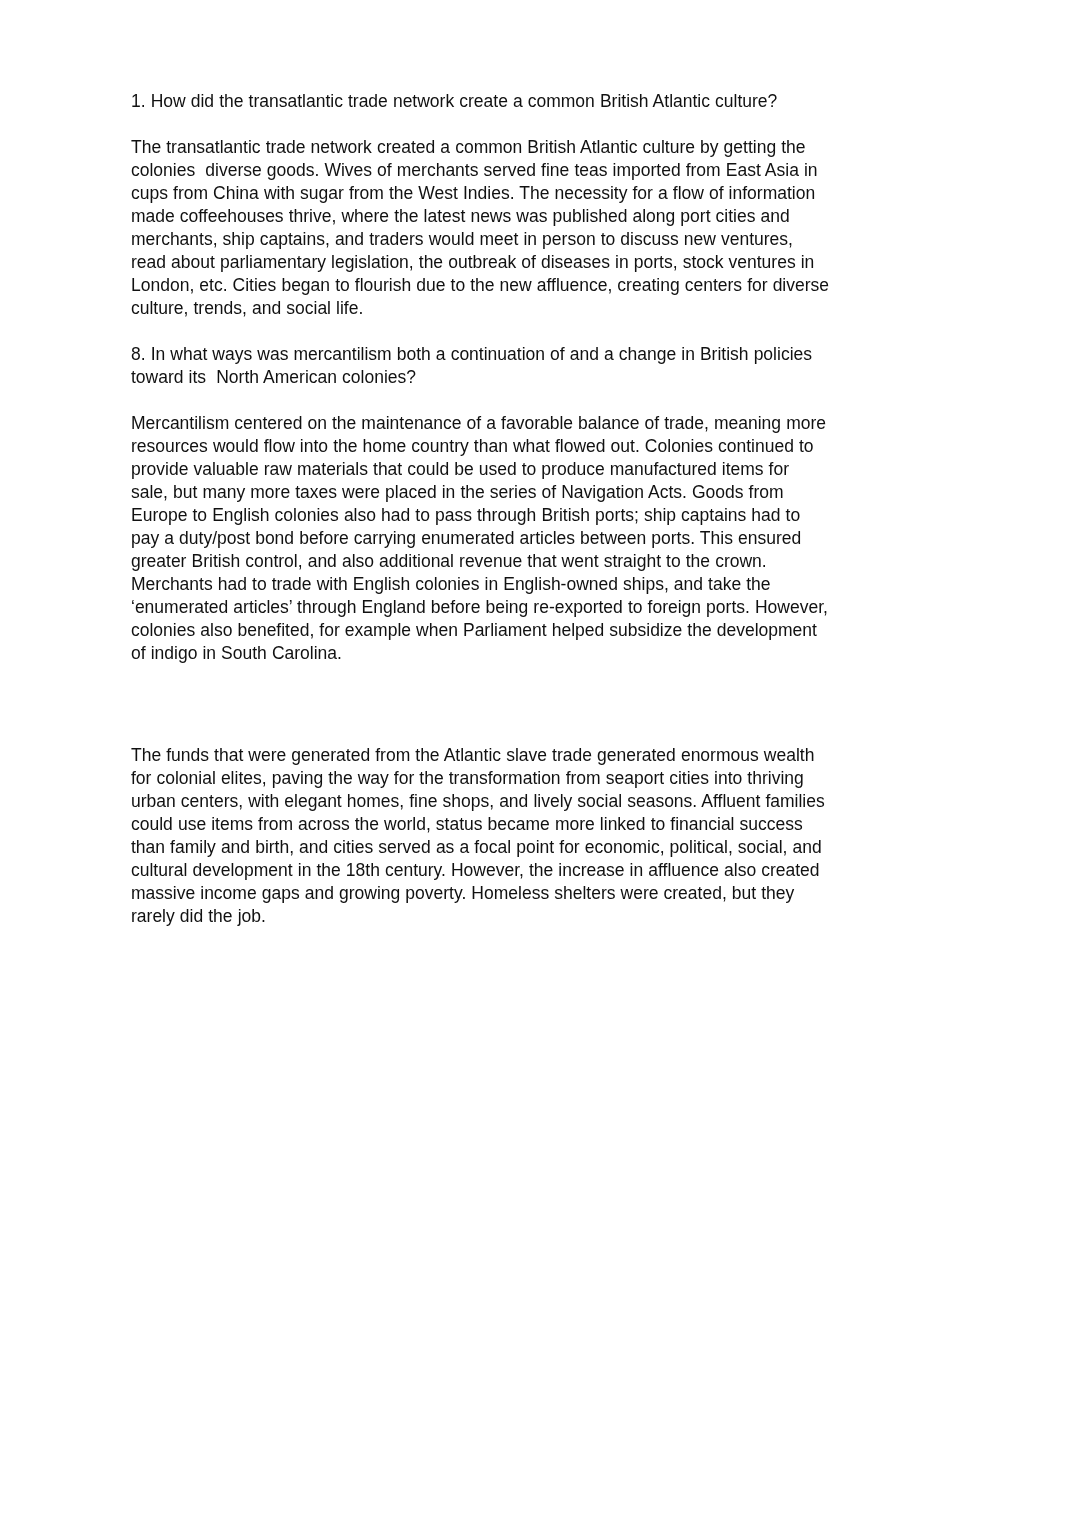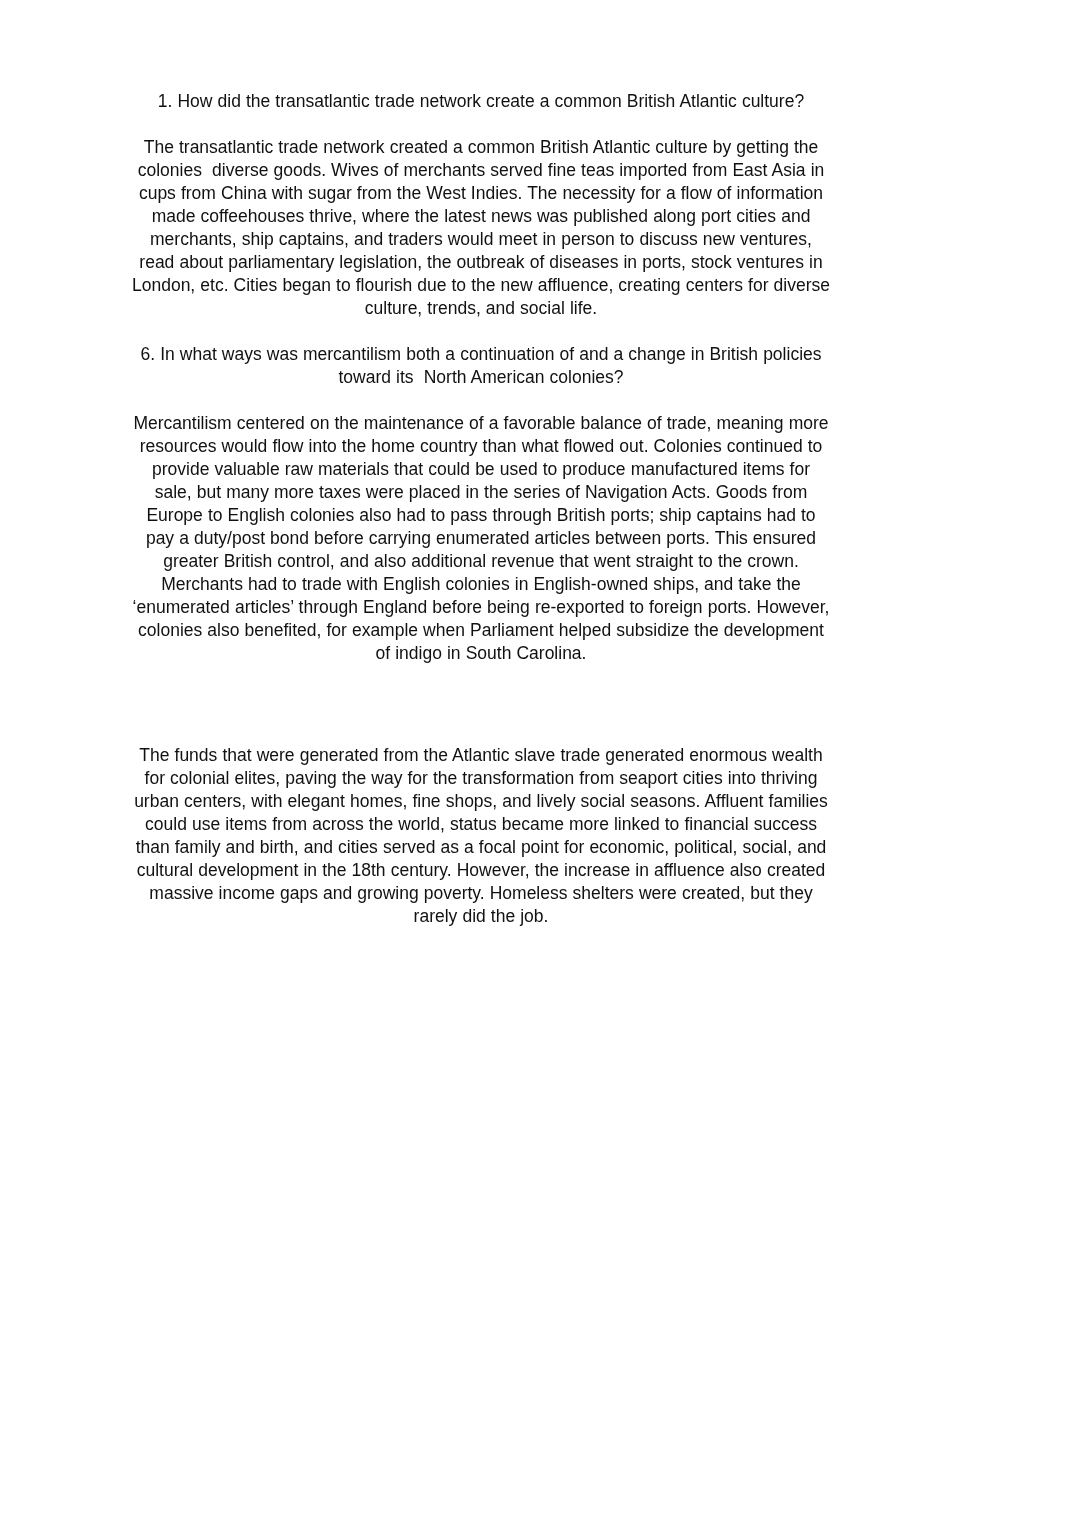--- a/index.html
+++ b/index.html
@@ -20,38 +20,37 @@
     padding: 90px 249px 0 131px; 
     background: #ffffff;
   }
   .doc-page p {
     margin: 0 0 23px 0;
     font-size: 17.5px;
     line-height: 23px;
     color: #111111;
     white-space: pre-wrap;       
     word-spacing: 0.2px;
-    text-align: center;
   }
   .answer--large-gap {
     margin-bottom: 79px !important; 
   }
 </style>
 </head>
 <body>
 
 <div class="doc-page">
 
   <section>
     <p>1. How did the transatlantic trade network create a common British Atlantic culture?</p>
     <p>The transatlantic trade network created a common British Atlantic culture by getting the colonies  diverse goods. Wives of merchants served fine teas imported from East Asia in cups from China with sugar from the West Indies. The necessity for a flow of information made coffeehouses thrive, where the latest news was published along port cities and merchants, ship captains, and traders would meet in person to discuss new ventures, read about parliamentary legislation, the outbreak of diseases in ports, stock ventures in London, etc. Cities began to flourish due to the new affluence, creating centers for diverse culture, trends, and social life.</p>
   </section>
 
   <section>
-    <p>6. In what ways was mercantilism both a continuation of and a change in British policies toward its  North American colonies?</p>
+    <p>8. In what ways was mercantilism both a continuation of and a change in British policies toward its  North American colonies?</p>
     <p class="answer--large-gap">Mercantilism centered on the maintenance of a favorable balance of trade, meaning more resources would flow into the home country than what flowed out. Colonies continued to provide valuable raw materials that could be used to produce manufactured items for sale, but many more taxes were placed in the series of Navigation Acts. Goods from Europe to English colonies also had to pass through British ports; ship captains had to pay a duty/post bond before carrying enumerated articles between ports. This ensured greater British control, and also additional revenue that went straight to the crown. Merchants had to trade with English colonies in English-owned ships, and take the ‘enumerated articles’ through England before being re-exported to foreign ports. However, colonies also benefited, for example when Parliament helped subsidize the development of indigo in South Carolina.</p>
   </section>
 
   <section>
     <p>The funds that were generated from the Atlantic slave trade generated enormous wealth for colonial elites, paving the way for the transformation from seaport cities into thriving urban centers, with elegant homes, fine shops, and lively social seasons. Affluent families could use items from across the world, status became more linked to financial success than family and birth, and cities served as a focal point for economic, political, social, and cultural development in the 18th century. However, the increase in affluence also created massive income gaps and growing poverty. Homeless shelters were created, but they rarely did the job.</p>
   </section>
 
 </div>
 
 </body></html>

